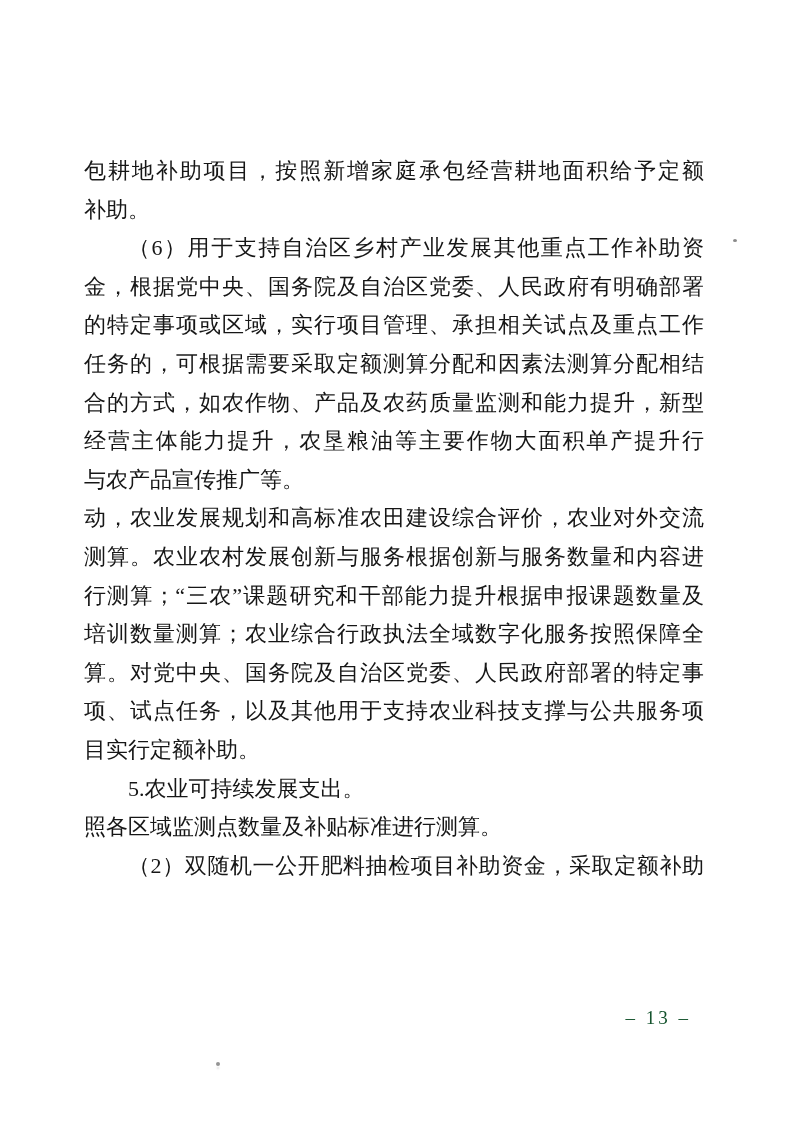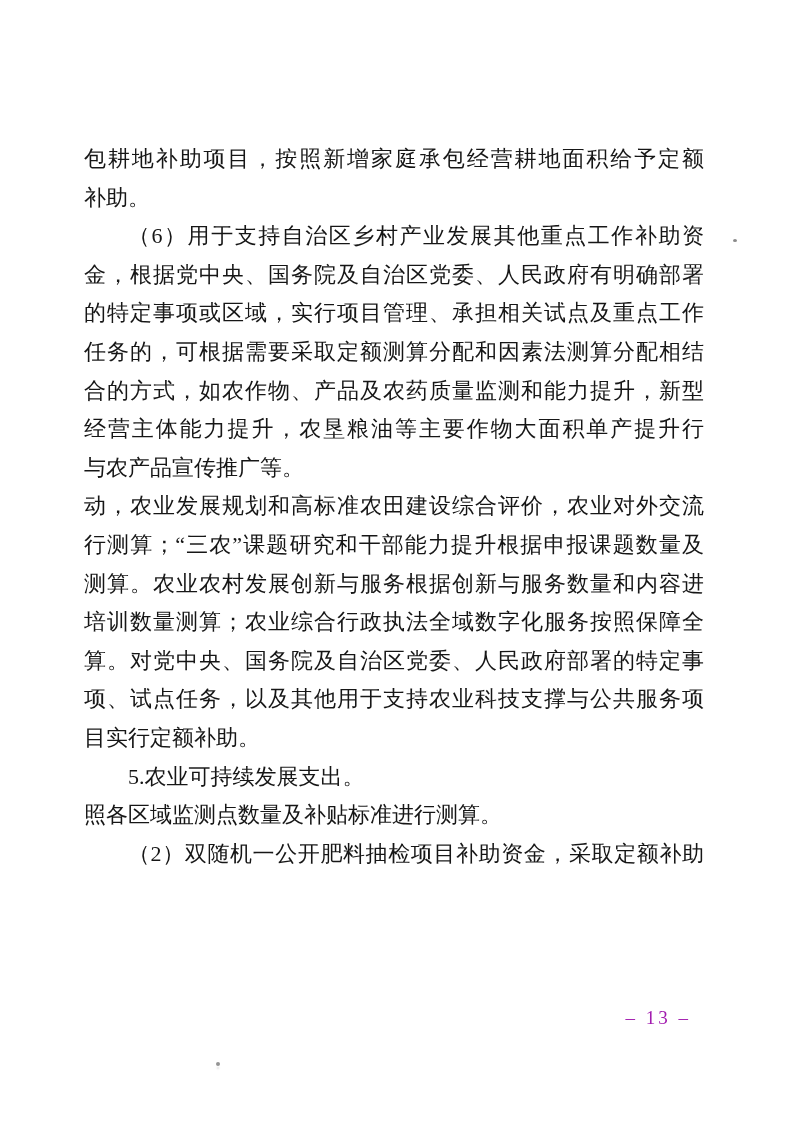--- a/index.html
+++ b/index.html
@@ -11,21 +11,21 @@
     position: relative;
     width: 790px;
     height: 1121px;
     background: #ffffff;
     overflow: hidden;
     font-family: "Liberation Serif", "DejaVu Serif", serif;
   }
   .text-block {
     position: absolute;
     left: 84px;
-    top: 140px;
+    top: 152px;
     width: 620px;
     color: #161616;
   }
   .line {
     font-size: 22px;
     line-height: 38.6px;
     height: 38.6px;
     white-space: normal;
     overflow: visible;
     text-justify: inter-ideograph;
@@ -37,21 +37,21 @@
   .line.indent {
     text-indent: 44px;
   }
   .page-number {
     position: absolute;
     top: 1006px;
     right: 99px;
     font-size: 19px;
     line-height: 24px;
     letter-spacing: 3px;
-    color: #a21caf;
+    color: #14532d;
   }
   .speck {
     position: absolute;
     background: #8a8a8a;
     border-radius: 50%;
   }
   .speck-1 {
     left: 733px;
     top: 239px;
     width: 4px;
@@ -74,22 +74,22 @@
       <div class="line just">包耕地补助项目，按照新增家庭承包经营耕地面积给予定额</div>
       <div class="line">补助。</div>
       <div class="line indent just">（6）用于支持自治区乡村产业发展其他重点工作补助资</div>
       <div class="line just">金，根据党中央、国务院及自治区党委、人民政府有明确部署</div>
       <div class="line just">的特定事项或区域，实行项目管理、承担相关试点及重点工作</div>
       <div class="line just">任务的，可根据需要采取定额测算分配和因素法测算分配相结</div>
       <div class="line just">合的方式，如农作物、产品及农药质量监测和能力提升，新型</div>
       <div class="line just">经营主体能力提升，农垦粮油等主要作物大面积单产提升行</div>
       <div class="line">与农产品宣传推广等。</div>
       <div class="line just">动，农业发展规划和高标准农田建设综合评价，农业对外交流</div>
+      <div class="line just">测算。农业农村发展创新与服务根据创新与服务数量和内容进</div>
       <div class="line just">行测算；“三农”课题研究和干部能力提升根据申报课题数量及</div>
-      <div class="line just">测算。农业农村发展创新与服务根据创新与服务数量和内容进</div>
       <div class="line just">培训数量测算；农业综合行政执法全域数字化服务按照保障全</div>
       <div class="line just">算。对党中央、国务院及自治区党委、人民政府部署的特定事</div>
       <div class="line just">项、试点任务，以及其他用于支持农业科技支撑与公共服务项</div>
       <div class="line">目实行定额补助。</div>
       <div class="line indent">5.农业可持续发展支出。</div>
       <div class="line">照各区域监测点数量及补贴标准进行测算。</div>
       <div class="line indent just">（2）双随机一公开肥料抽检项目补助资金，采取定额补助</div>
     </div>
   <div class="page-number">– 13 –</div>
   <div class="speck speck-1"></div>

